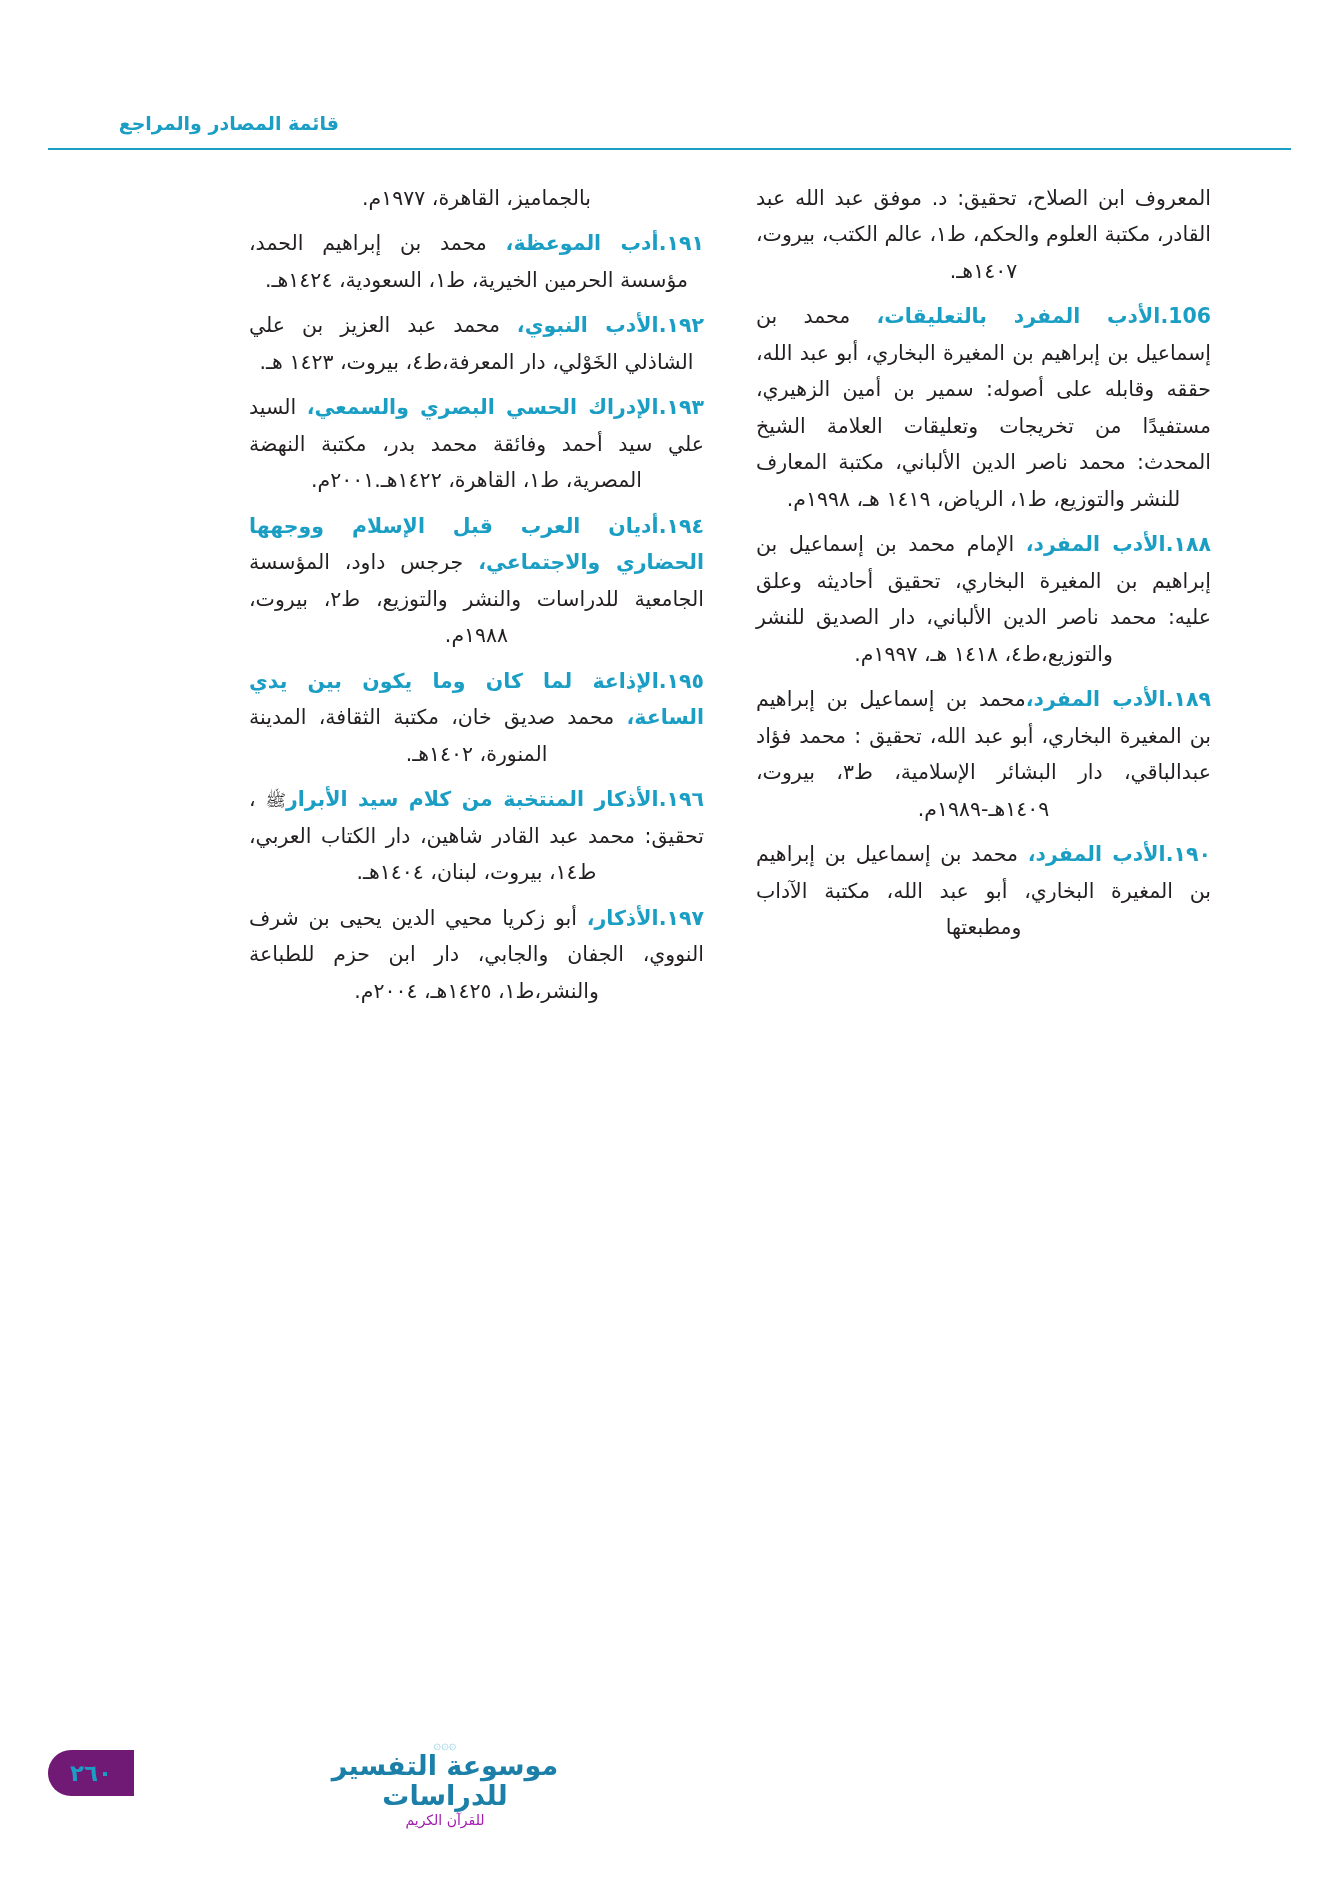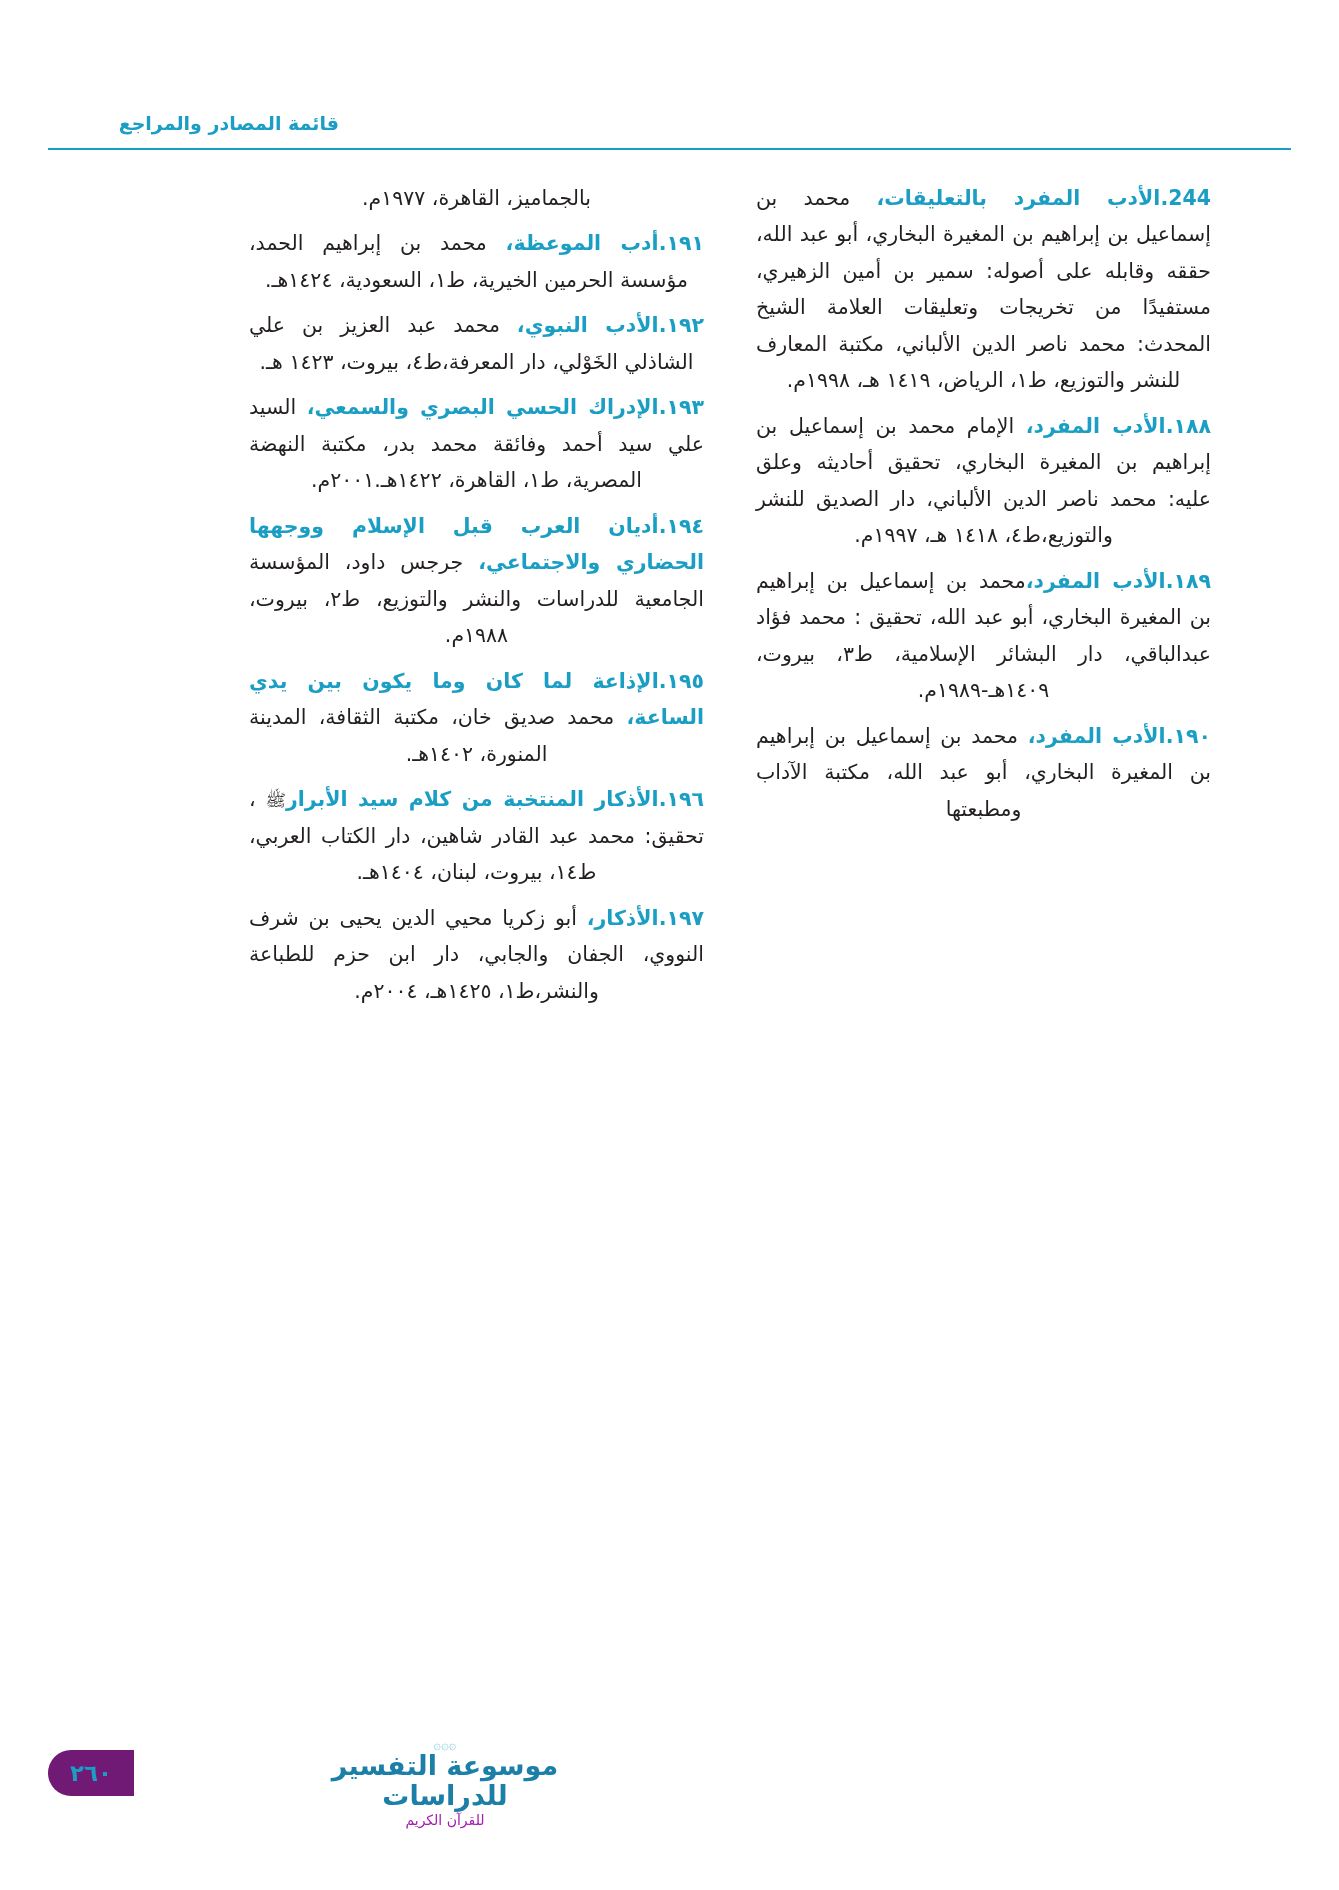--- a/index.html
+++ b/index.html
@@ -135,23 +135,26 @@
 
 <div class="header">
   <div class="header-title">قائمة المصادر والمراجع</div>
   <div class="header-rule"></div>
 </div>
 
 <div class="columns">
 
   <div class="col">
 
-
-    <div class="entry">
-      <span class="num">244.</span><span class="ttl">الأدب المفرد بالتعليقات،</span><span> محمد بن إسماعيل بن إبراهيم بن المغيرة البخاري، أبو عبد الله، حققه وقابله على أصوله: سمير بن أمين الزهيري، مستفيدًا من تخريجات وتعليقات العلامة الشيخ المحدث: محمد ناصر الدين الألباني، مكتبة المعارف للنشر والتوزيع، ط١، الرياض، ١٤١٩ هـ، ١٩٩٨م.</span>
+    <div class="entry cont">
+      <span>المعروف ابن الصلاح، تحقيق: د. موفق عبد الله عبد القادر، مكتبة العلوم والحكم، ط١، عالم الكتب، بيروت، ١٤٠٧هـ.</span>
+    </div>
+
+    <div class="entry">
+      <span class="num">106.</span><span class="ttl">الأدب المفرد بالتعليقات،</span><span> محمد بن إسماعيل بن إبراهيم بن المغيرة البخاري، أبو عبد الله، حققه وقابله على أصوله: سمير بن أمين الزهيري، مستفيدًا من تخريجات وتعليقات العلامة الشيخ المحدث: محمد ناصر الدين الألباني، مكتبة المعارف للنشر والتوزيع، ط١، الرياض، ١٤١٩ هـ، ١٩٩٨م.</span>
     </div>
 
     <div class="entry">
       <span class="num">١٨٨.</span><span class="ttl">الأدب المفرد،</span><span> الإمام محمد بن إسماعيل بن إبراهيم بن المغيرة البخاري، تحقيق أحاديثه وعلق عليه: محمد ناصر الدين الألباني، دار الصديق للنشر والتوزيع،ط٤، ١٤١٨ هـ، ١٩٩٧م.</span>
     </div>
 
     <div class="entry">
       <span class="num">١٨٩.</span><span class="ttl">الأدب المفرد،</span><span>محمد بن إسماعيل بن إبراهيم بن المغيرة البخاري، أبو عبد الله، تحقيق : محمد فؤاد عبدالباقي، دار البشائر الإسلامية، ط٣، بيروت، ١٤٠٩هـ-١٩٨٩م.</span>
     </div>
 

